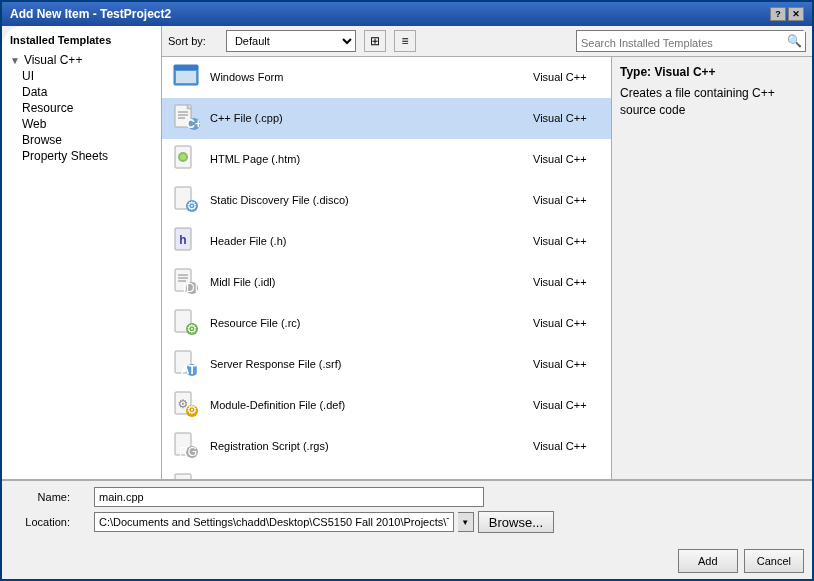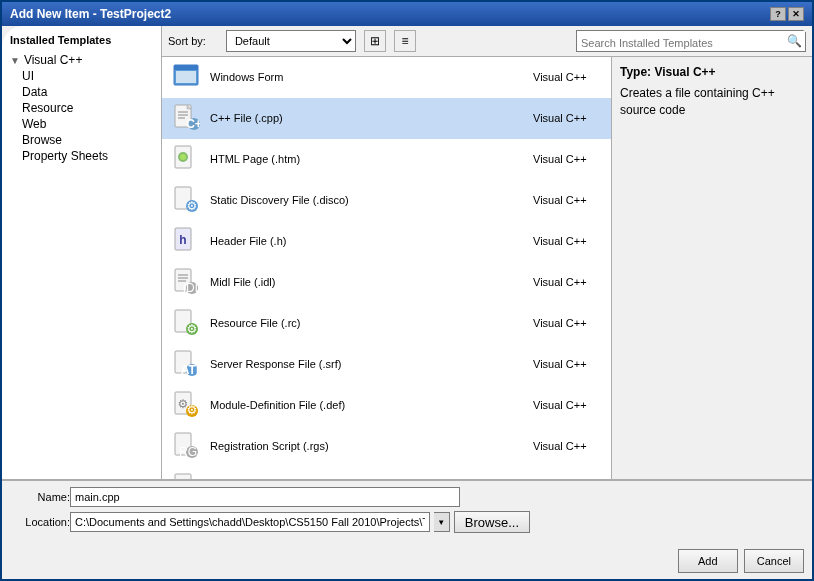--- a/index.html
+++ b/index.html
@@ -263,21 +263,21 @@
       background: #f0f0f0;
       border-top: 1px solid #acacac;
       padding: 6px 8px;
       flex-shrink: 0;
     }
 
     .form-row {
       display: flex;
       align-items: center;
       margin-bottom: 4px;
-      gap: 0;
+      gap: 24px;
     }
 
     .form-label {
       font-size: 11px;
       color: #000;
       width: 60px;
       text-align: right;
     }
 
     .form-input {

